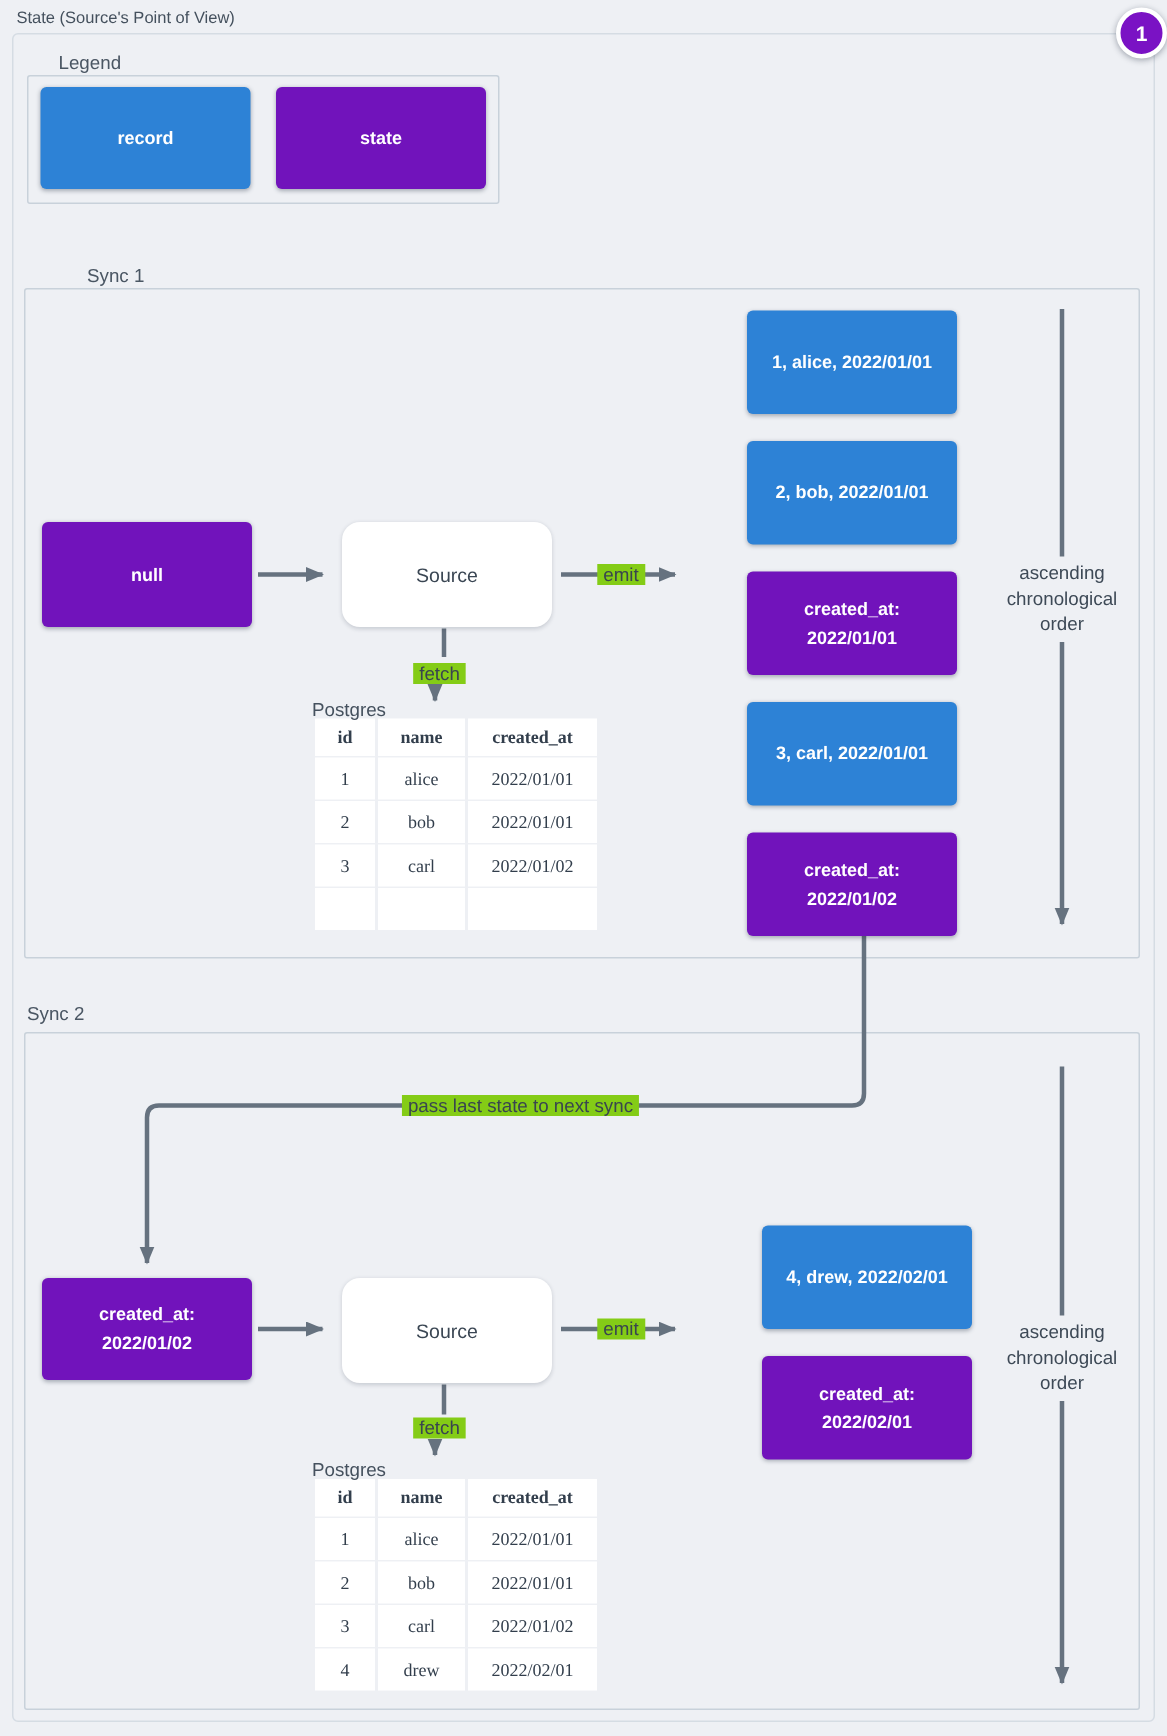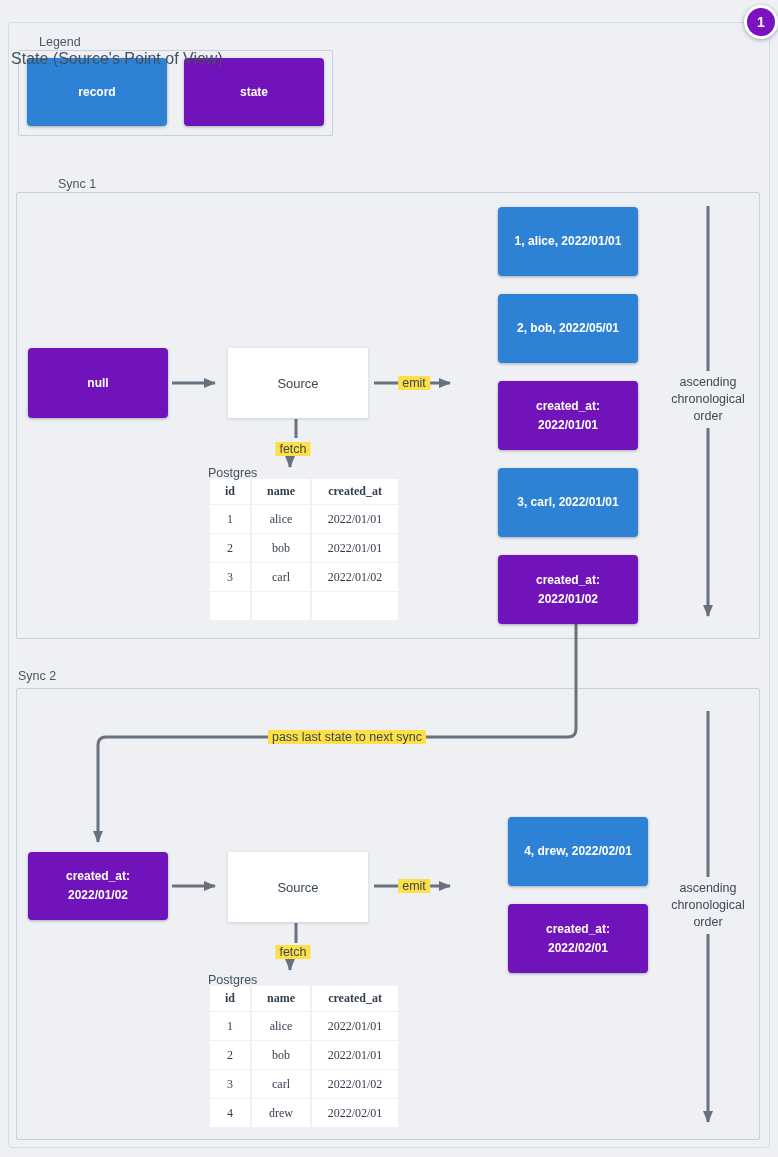--- a/index.html
+++ b/index.html
@@ -8,21 +8,21 @@
     background:#eef0f4;
     font-family:"Liberation Sans","DejaVu Sans",sans-serif;
     position:relative;
     color:#3d4956;
     -webkit-font-smoothing:antialiased;
   }
   .abs { position:absolute; }
   .canvas { position:absolute; left:0; top:0; width:778px; height:1157px; }
 
   .page-title {
-    left:11px; top:6px; font-size:16px; color:#44505d; z-index:6;margin-top:44px;
+    left:11px; top:6px; font-size:11px; color:#44505d; z-index:6;
   }
   .outer-box {
     left:8px; top:22px; width:760px; height:1124px;
     border:1px solid #d5dce3; border-radius:4px; z-index:1;
   }
   .section-label { font-size:12.5px; color:#4a5663; z-index:6; }
   .section-box {
     border:1px solid #c8d1da; border-radius:2px; z-index:1;
   }
 
@@ -30,25 +30,25 @@
     border-radius:4px; z-index:4;
     display:flex; flex-direction:column; align-items:center; justify-content:center;
     color:#ffffff; font-size:12px; font-weight:bold; text-align:center;
     box-shadow:0 1px 3px rgba(30,40,60,0.35);
     line-height:19px;
   }
   .chip.record { background:var(--record,#2d82d6); }
   .chip.state  { background:var(--state,#7113bb);text-align:center; }
   .chip.white  {
     background:#ffffff; color:#3a4653; font-weight:normal; font-size:13px;
-    box-shadow:0 1px 3px rgba(30,40,60,0.18); border-radius:0;
+    box-shadow:0 1px 3px rgba(30,40,60,0.18); border-radius:12px;
   }
 
   .wire-label {
-    z-index:5; background:#fde047; padding:0 4px;
+    z-index:5; background:#84cc16; padding:0 4px;
     font-size:12.5px; color:#39454f; white-space:nowrap;
     transform:translate(-50%,-50%);
   }
   .order-note {
     z-index:5; width:96px; text-align:center; background:#eef0f4;
     font-size:12.5px; line-height:17px; color:#3d4956; padding:3px 0;
   }
   .db-label { font-size:12.5px; color:#45515e; z-index:5;margin-top:16px; }
 
   table.db {
@@ -160,21 +160,21 @@
       <td></td>
       <td></td>
     </tr>
   </tbody>
     </table>
 
   <div class="abs chip record" style="left:498px; top:207px; width:140px; height:69px;">
     <span>1, alice, 2022/01/01</span>
   </div>
   <div class="abs chip record" style="left:498px; top:294px; width:140px; height:69px;">
-    <span>2, bob, 2022/05/01</span>
+    <span>2, bob, 2022/01/01</span>
   </div>
   <div class="abs chip state" style="left:498px; top:381px; width:140px; height:69px;">
     <span>created_at:</span>
     <span>2022/01/01</span>
   </div>
   <div class="abs chip record" style="left:498px; top:468px; width:140px; height:69px;">
     <span>3, carl, 2022/01/01</span>
   </div>
   <div class="abs chip state" style="left:498px; top:555px; width:140px; height:69px;">
     <span>created_at:</span>

